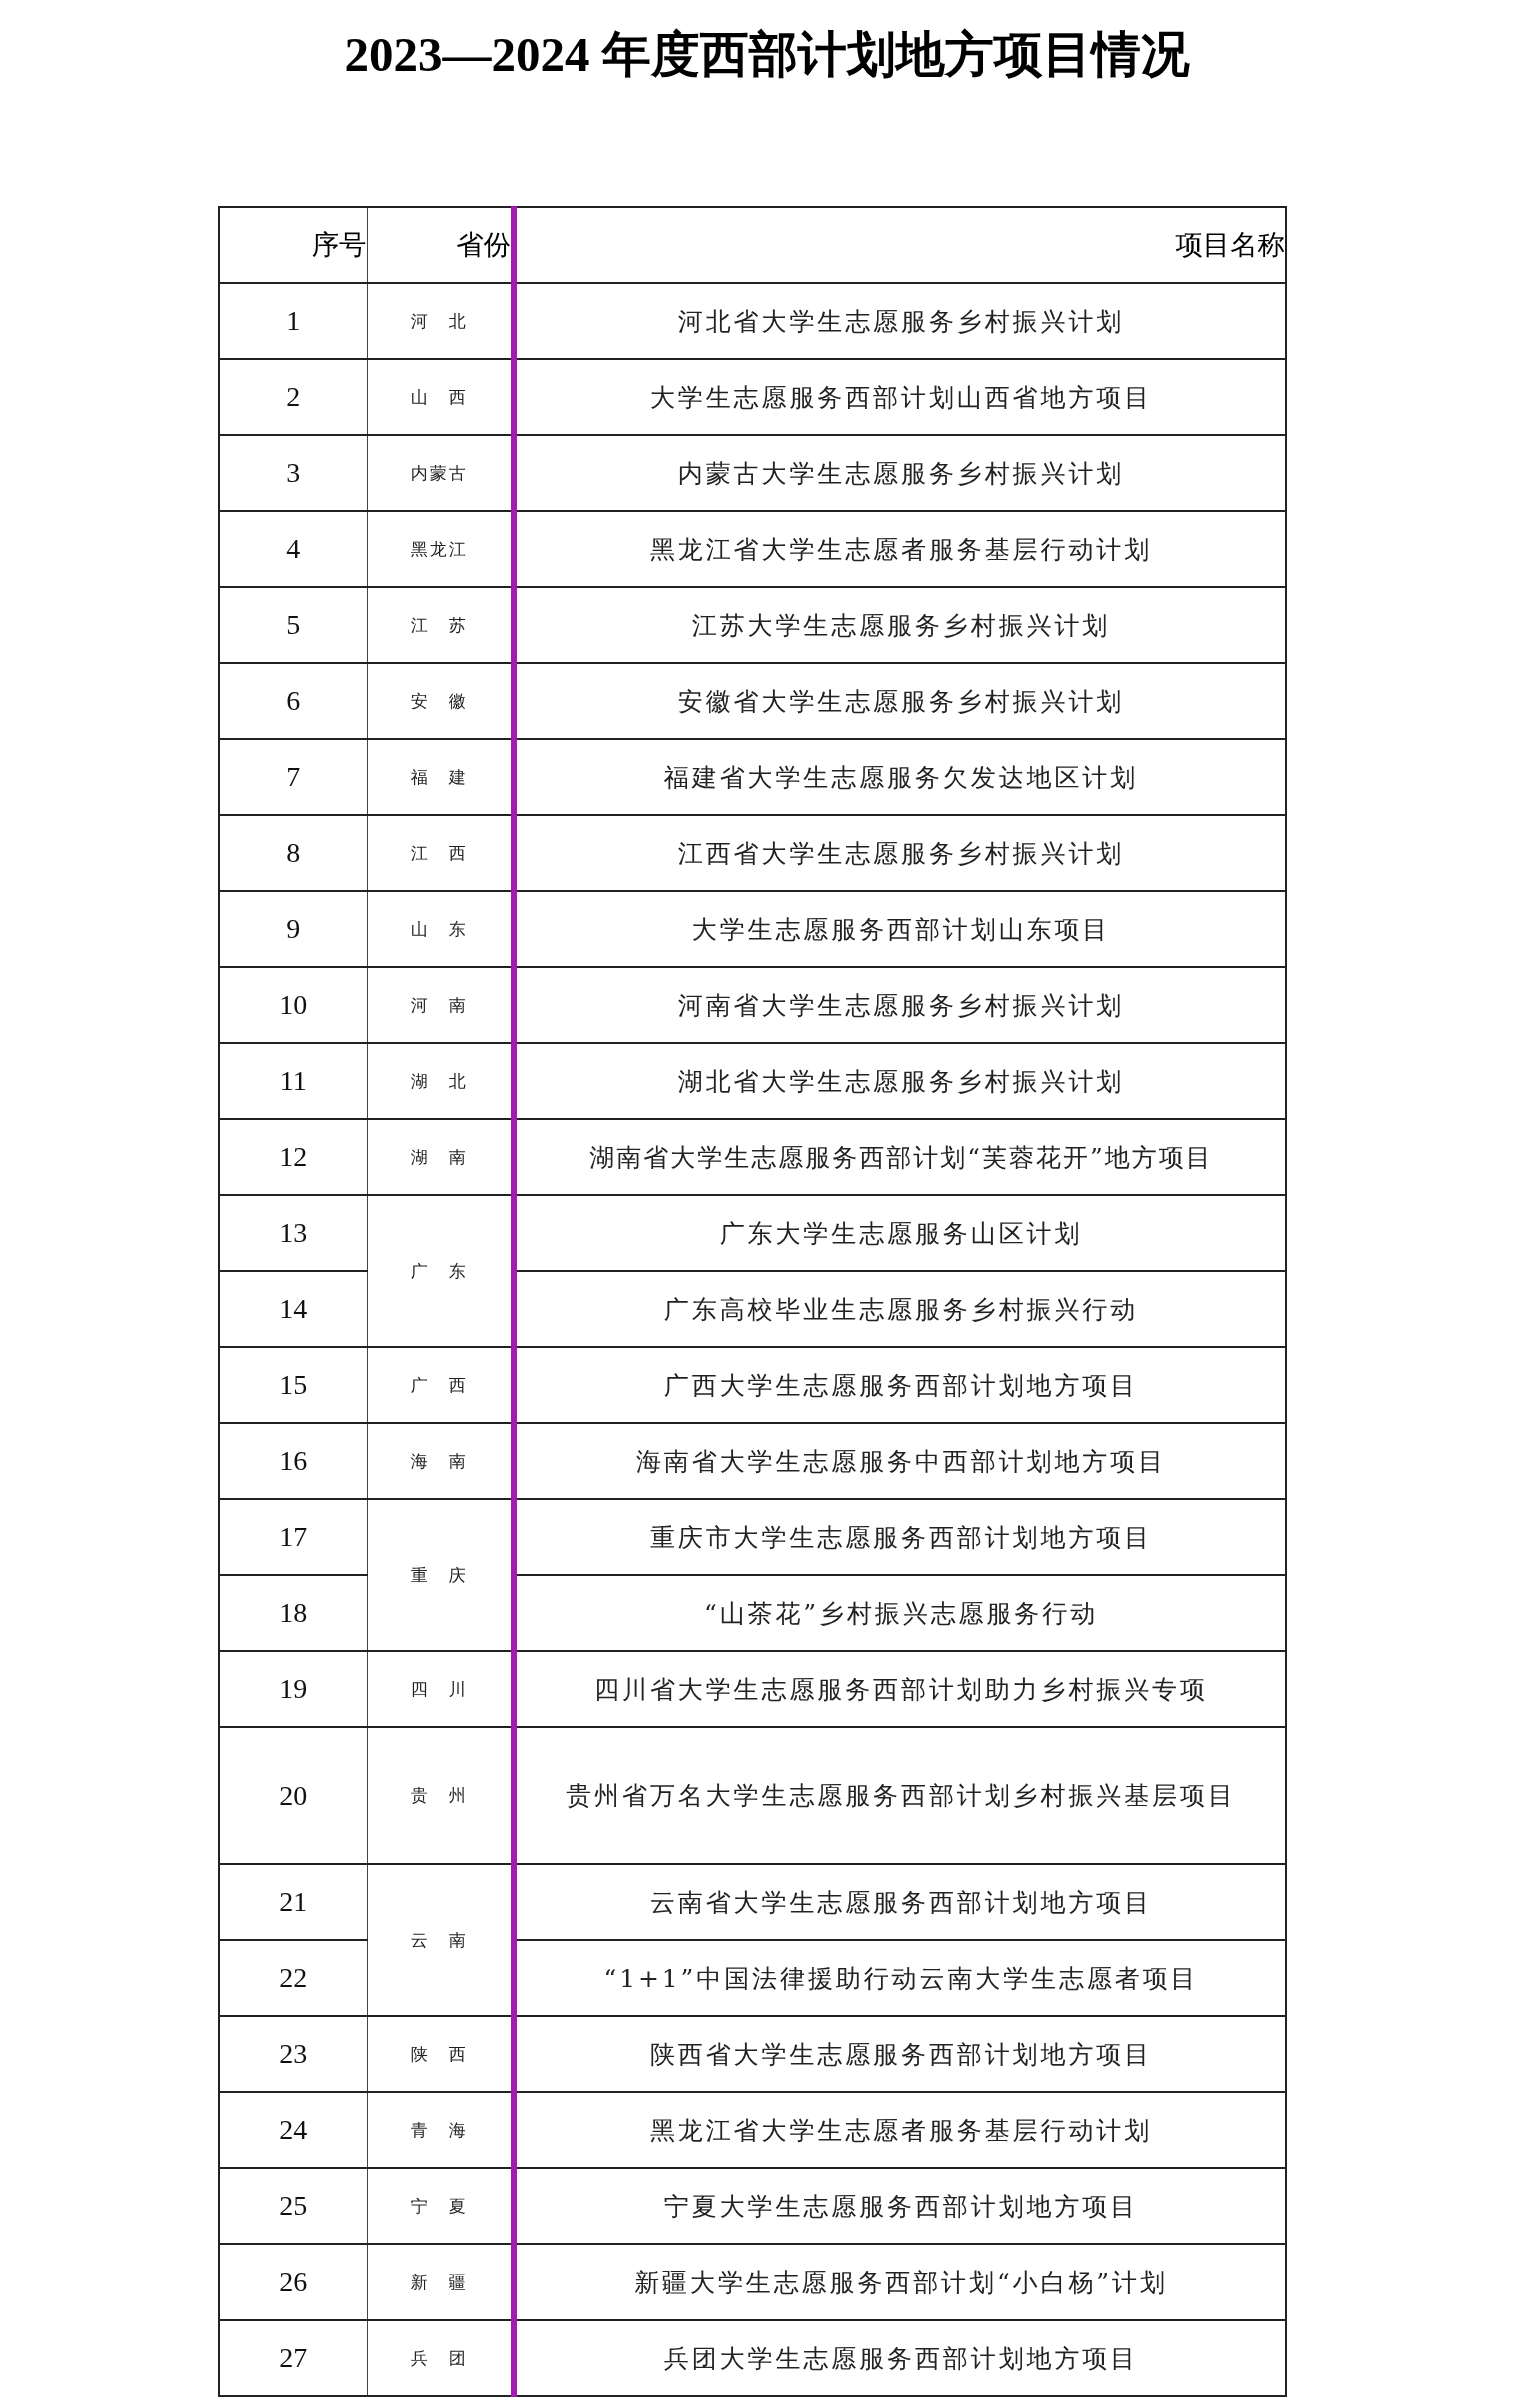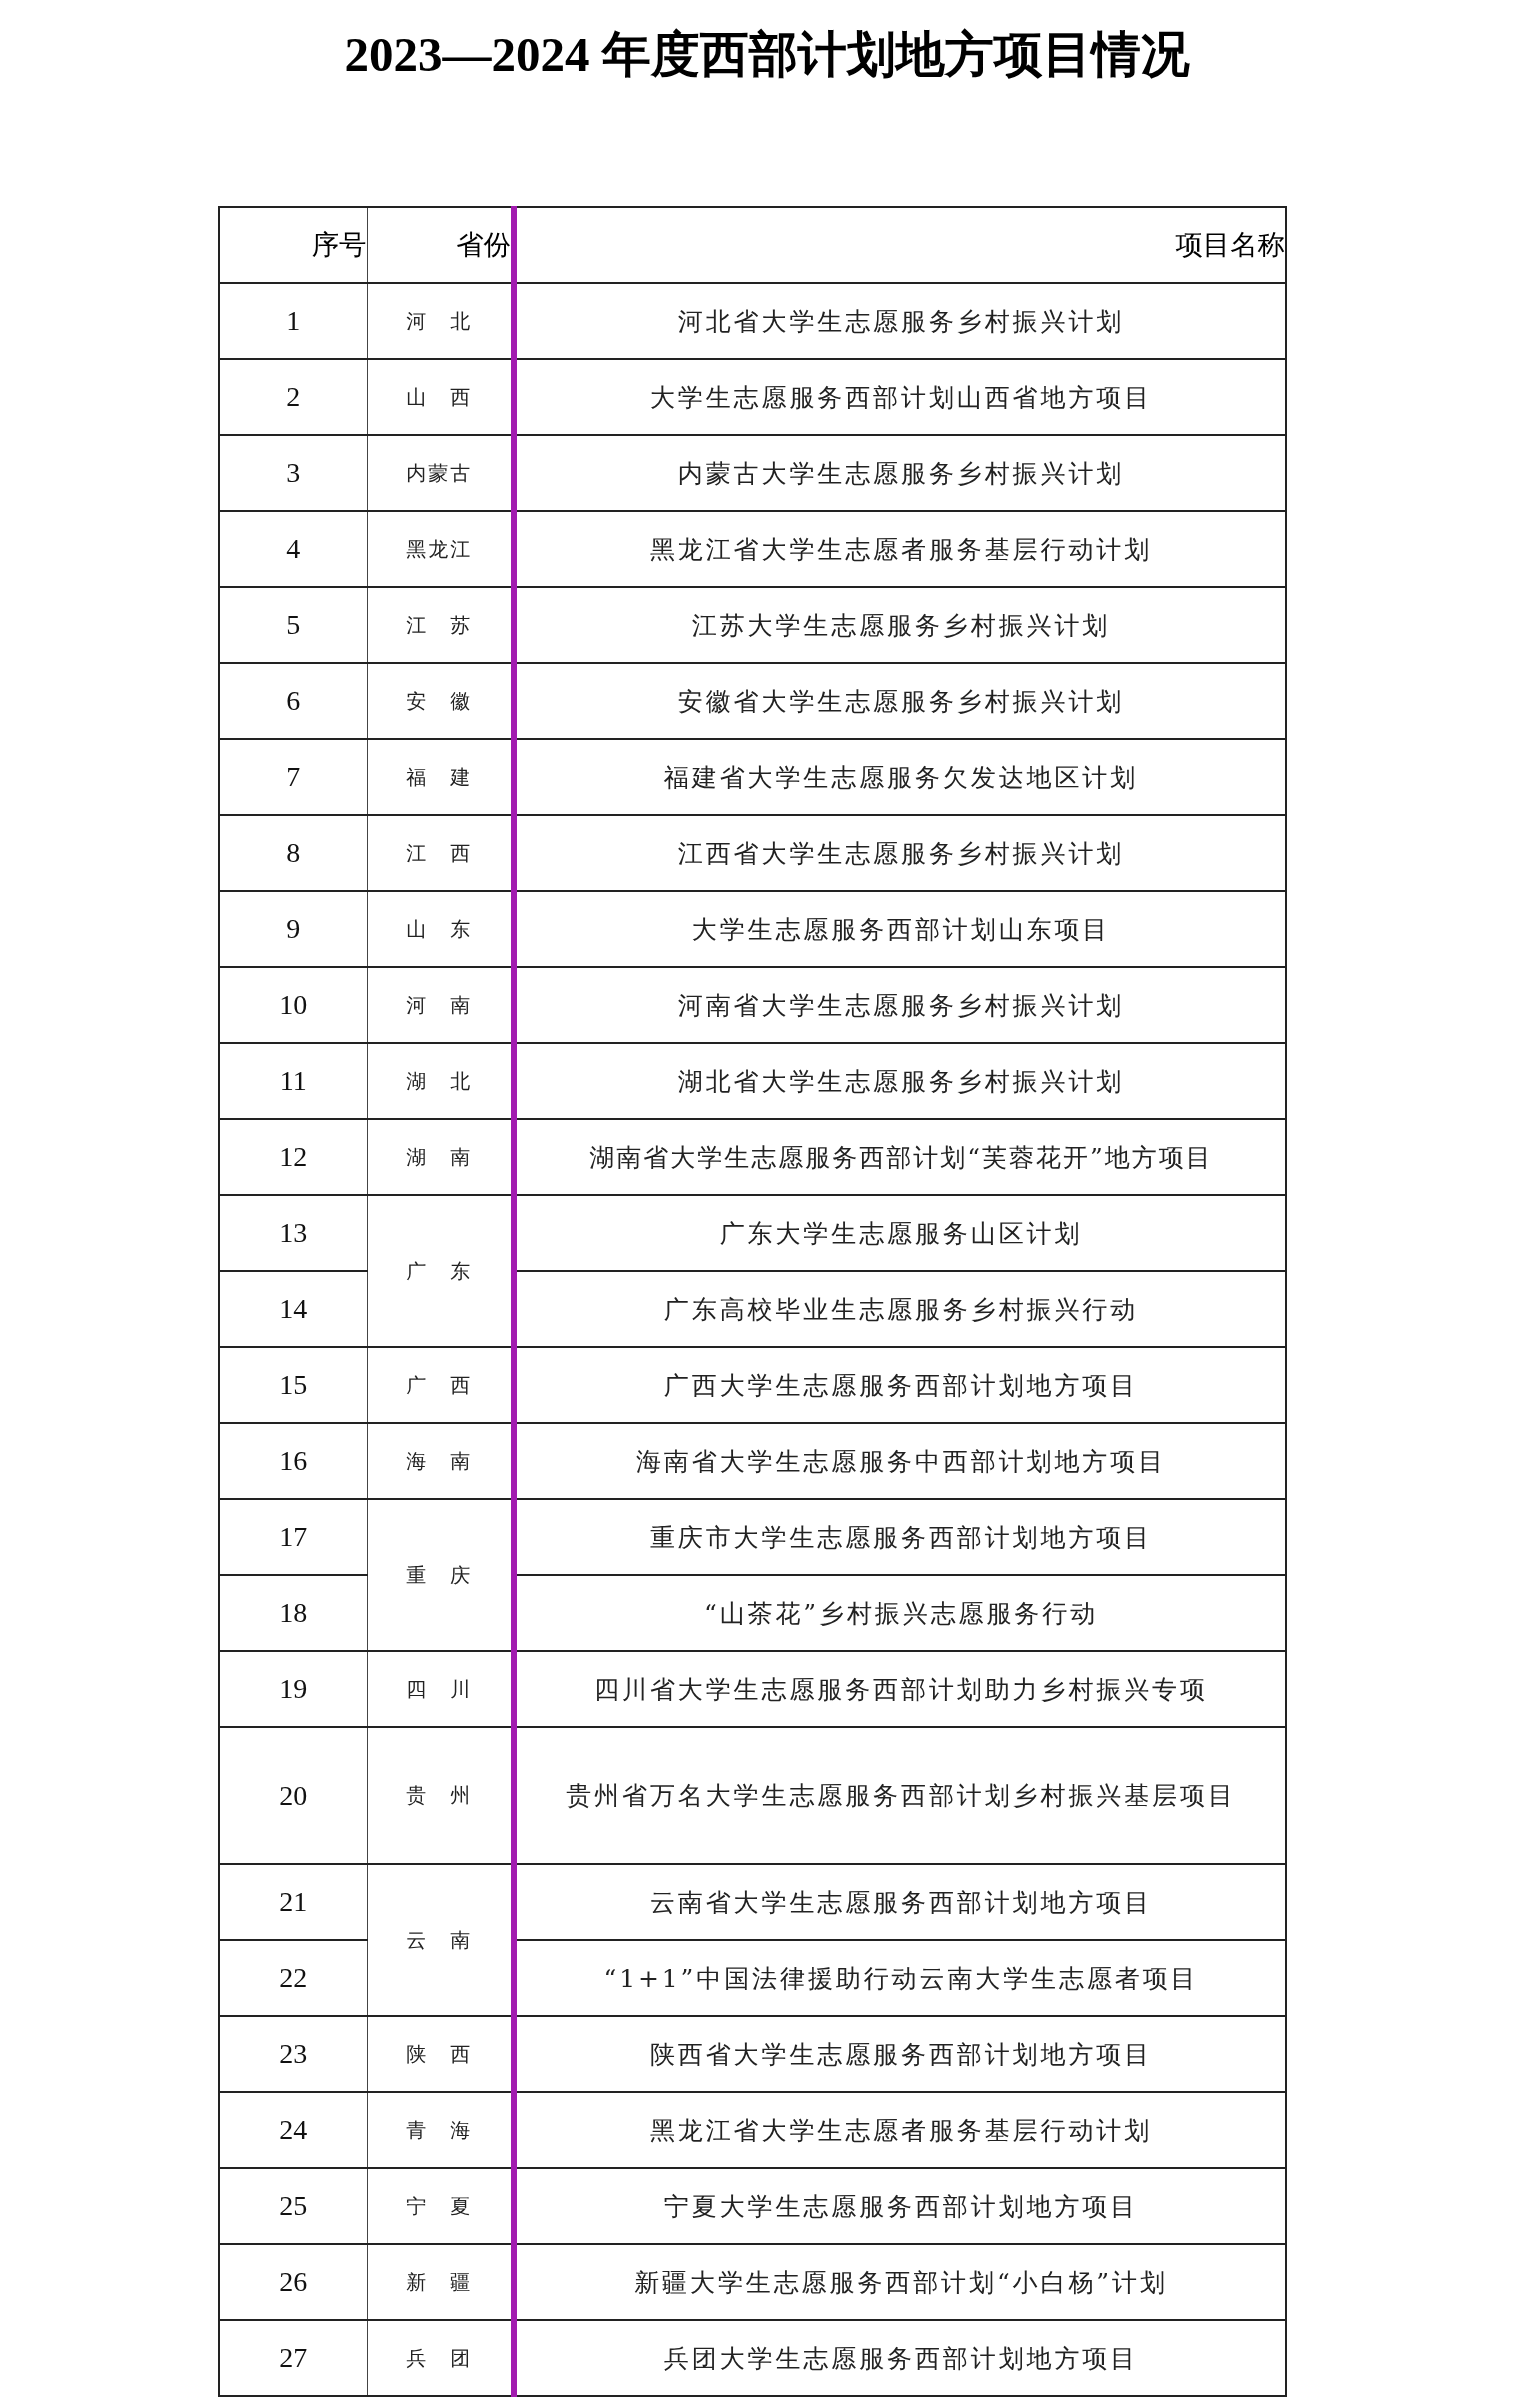--- a/index.html
+++ b/index.html
@@ -17,21 +17,21 @@
     border: 2px solid #222; text-align: center; vertical-align: middle; padding: 0;
   }
   table.grid td.c-seq, table.grid th.c-seq { border-right: 1px solid #444; }
   table.grid td.c-prov, table.grid th.c-prov { border-left: 1px solid #444; border-right: 6px solid #a21caf; }
   table.grid td.c-name, table.grid th.c-name { border-left: 6px solid #8b5cf6; }
   col.w1 { width: 148px; } col.w2 { width: 147px; } col.w3 { width: 772px; }
   tr.hdr th { height: 74px; font-family: "DejaVu Sans", "Liberation Sans", sans-serif; font-weight: normal; font-size: 27.4px; color: #000; text-align: right; }
   tr.row td { height: 74px; }
   tr.row.tall td { height: 135px; }
   .seq { font-family: "Liberation Serif", "DejaVu Serif", serif; font-size: 28px; color: #111; }
-  .prov { font-family: "DejaVu Serif", "Liberation Serif", serif; font-size: 20px; letter-spacing: 2px; color: #222; }
+  .prov { font-family: "DejaVu Serif", "Liberation Serif", serif; font-size: 17px; letter-spacing: 2px; color: #222; }
   .pname { font-family: "DejaVu Serif", "Liberation Serif", serif; font-size: 25px; letter-spacing: 2.9px; color: #222; line-height: 55px; padding: 0 13.7px; }
 </style>
 </head>
 <body>
 
 <div class="title">2023—2024 年度西部计划地方项目情况</div>
 
 <table class="grid">
   <colgroup>
       <col class="w1">

